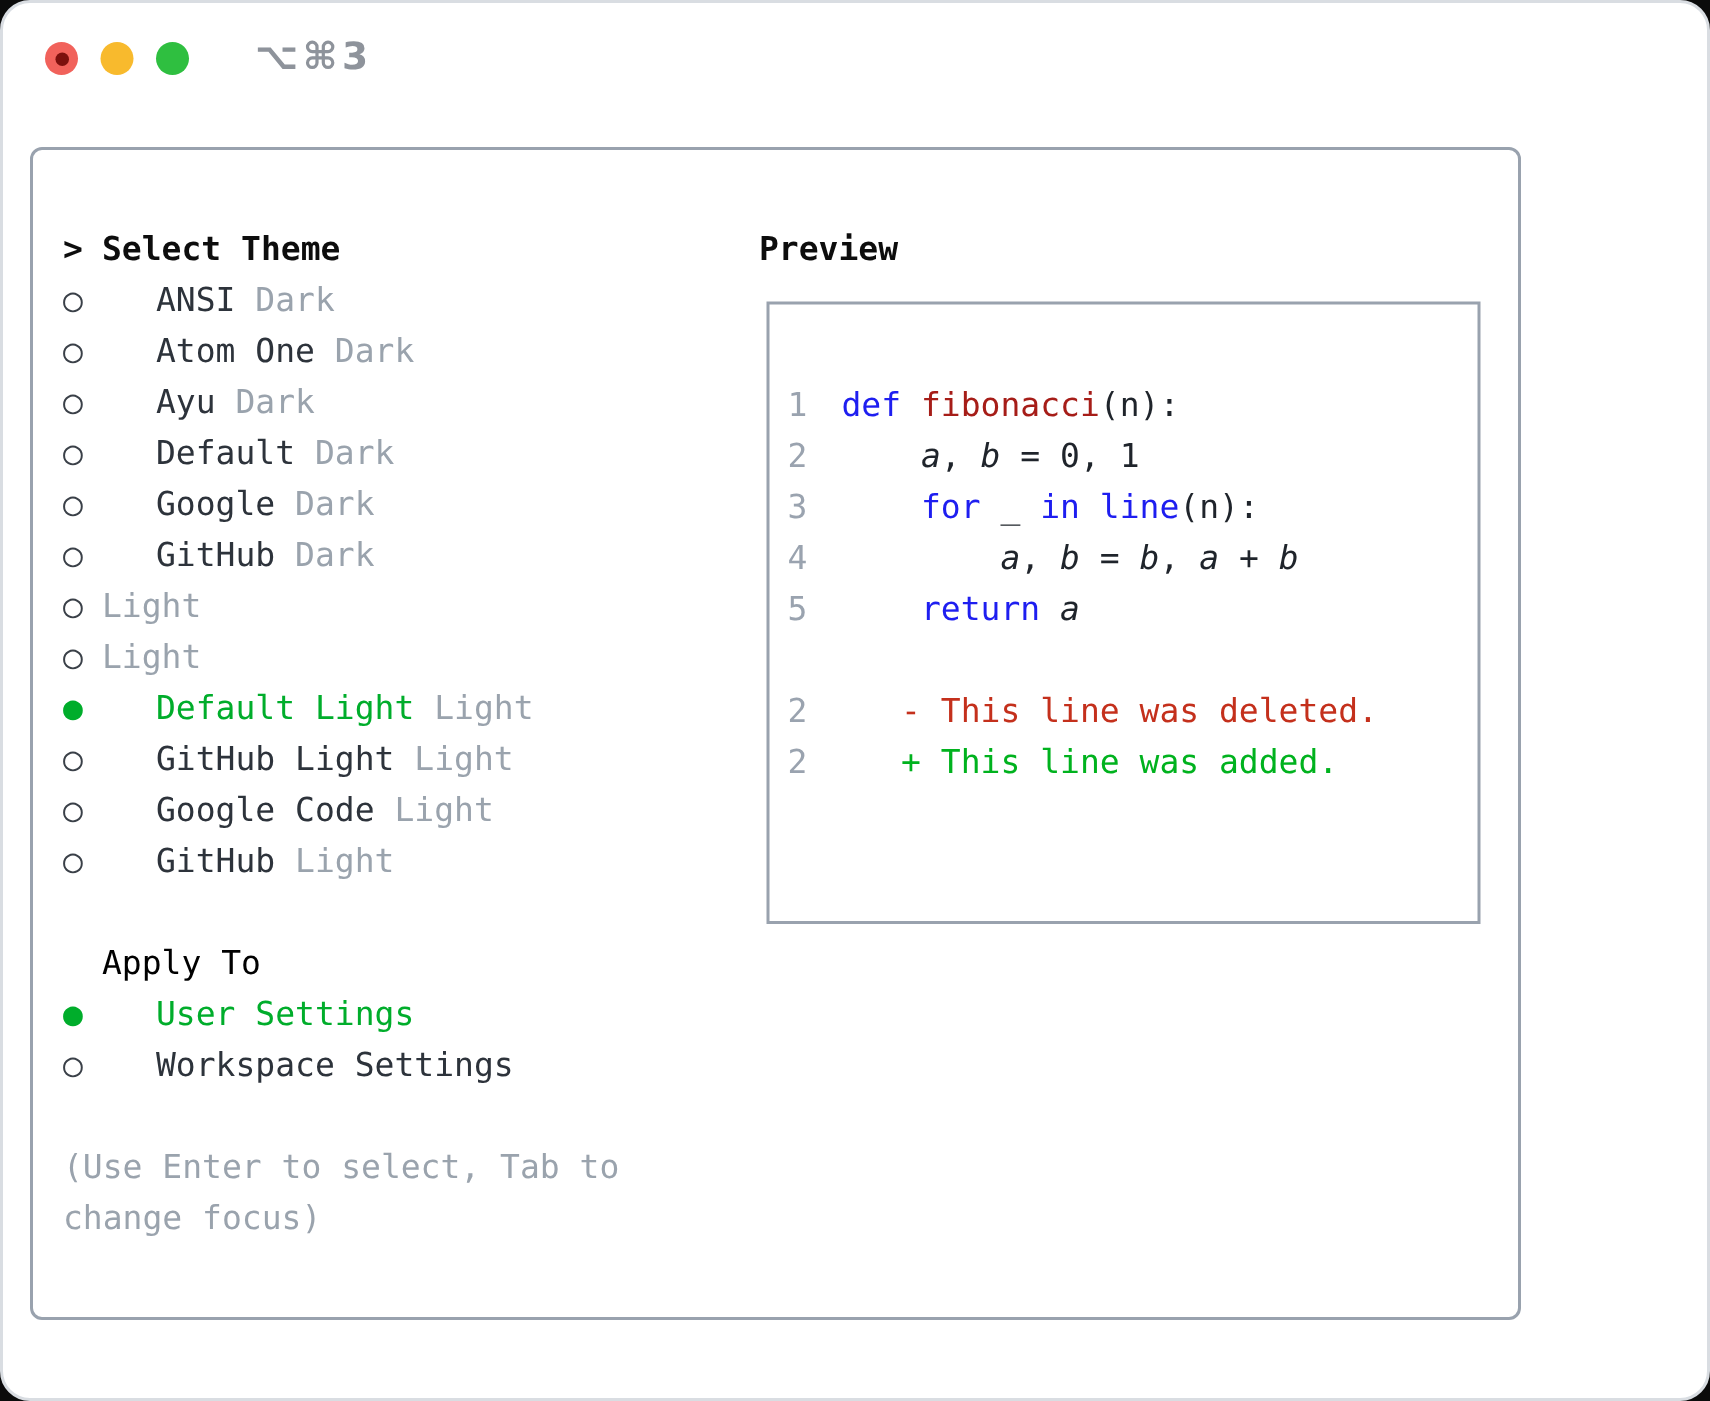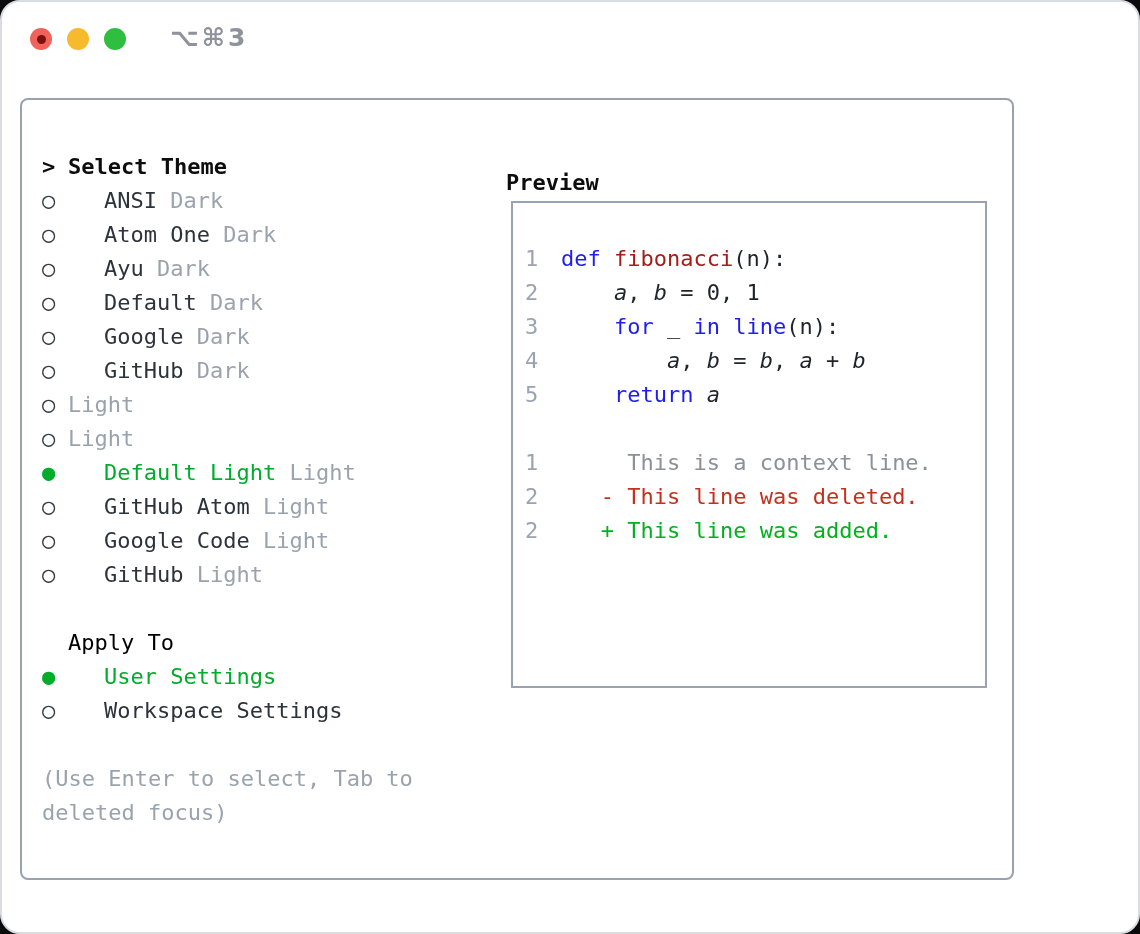--- a/index.html
+++ b/index.html
@@ -33,25 +33,25 @@
   .gutter.prompt{font-weight:bold;color:#0d0d0d;}
   .gutter.sel{color:#00ad2b;}
   .section-title{font-weight:bold;color:#0d0d0d;}
   .subsection-title{color:#000000;}
   .tname{color:#2d333b;margin-left:36px;}
   .tname.sel{color:#00ad2b;}
   .variant{color:#9aa3ad;}
   .spacer{height:34px;}
   .hint{color:#9aa3ad;width:437px;white-space:normal;}
   
-  .preview-title{position:absolute;left:484px;top:66px;font-weight:bold;color:#0d0d0d;}
+  .preview-title{position:absolute;left:484px;top:50px;font-weight:bold;color:#0d0d0d;}
   .preview-box{
-    position:absolute;left:489px;top:101px;width:476px;height:487px;box-sizing:border-box;
+    position:absolute;left:489px;top:101px;width:476px;height:415px;box-sizing:border-box;
     border:2px solid #99a2ae;background:#fff;
-    padding:39px 0 0 12px;overflow:hidden;
+    padding:51px 0 0 12px;overflow:hidden;
   }
   .line{height:34px;white-space:pre;}
   .lnum{display:inline-block;width:36px;color:#9aa3af;}
   .code-block{margin-bottom:34px;}
   .seg-p{color:#1f242b;}
   .seg-kw{color:#1e1ef0;}
   .seg-fn{color:#a61d18;}
   .seg-var{color:#1f242b;font-style:italic;}
   .diff-context{color:#8a9199;}
   .diff-del{color:#c4301c;}
@@ -80,53 +80,52 @@
       <div>
           <div class="row"><span class="gutter">○</span><span class="tname">ANSI </span><span class="variant">Dark</span></div>
           <div class="row"><span class="gutter">○</span><span class="tname">Atom One </span><span class="variant">Dark</span></div>
           <div class="row"><span class="gutter">○</span><span class="tname">Ayu </span><span class="variant">Dark</span></div>
           <div class="row"><span class="gutter">○</span><span class="tname">Default </span><span class="variant">Dark</span></div>
           <div class="row"><span class="gutter">○</span><span class="tname">Google </span><span class="variant">Dark</span></div>
           <div class="row"><span class="gutter">○</span><span class="tname">GitHub </span><span class="variant">Dark</span></div>
           <div class="row"><span class="gutter">○</span><span class="variant">Light</span></div>
           <div class="row"><span class="gutter">○</span><span class="variant">Light</span></div>
           <div class="row"><span class="gutter sel">●</span><span class="tname sel">Default Light </span><span class="variant">Light</span></div>
-          <div class="row"><span class="gutter">○</span><span class="tname">GitHub Atom </span><span class="variant">Light</span></div>
+          <div class="row"><span class="gutter">○</span><span class="tname">GitHub Light </span><span class="variant">Light</span></div>
           <div class="row"><span class="gutter">○</span><span class="tname">Google Code </span><span class="variant">Light</span></div>
           <div class="row"><span class="gutter">○</span><span class="tname">GitHub </span><span class="variant">Light</span></div>
         </div>
 
       <div class="spacer"></div>
 
       <div class="row">
         <span class="gutter"> </span>
         <span class="subsection-title">Apply To</span>
       </div>
 
       <div>
           <div class="row"><span class="gutter sel">●</span><span class="tname sel">User Settings</span></div>
           <div class="row"><span class="gutter">○</span><span class="tname">Workspace Settings</span></div>
         </div>
 
       <div class="spacer"></div>
 
-      <div class="hint mono">(Use Enter to select, Tab to deleted focus)</div>
+      <div class="hint mono">(Use Enter to select, Tab to change focus)</div>
     </div>
 
     <div class="preview-title mono">Preview</div>
 
     <div class="preview-box mono">
       <div class="code-block">
           <div class="line"><span class="lnum">1</span><span class="seg-kw">def</span><span class="seg-p"> </span><span class="seg-fn">fibonacci</span><span class="seg-p">(n):</span></div>
           <div class="line"><span class="lnum">2</span><span class="seg-p">    </span><span class="seg-var">a</span><span class="seg-p">, </span><span class="seg-var">b</span><span class="seg-p"> = 0, 1</span></div>
           <div class="line"><span class="lnum">3</span><span class="seg-p">    </span><span class="seg-kw">for</span><span class="seg-p"> _ </span><span class="seg-kw">in</span><span class="seg-p"> </span><span class="seg-kw">line</span><span class="seg-p">(n):</span></div>
           <div class="line"><span class="lnum">4</span><span class="seg-p">        </span><span class="seg-var">a</span><span class="seg-p">, </span><span class="seg-var">b</span><span class="seg-p"> = </span><span class="seg-var">b</span><span class="seg-p">, </span><span class="seg-var">a</span><span class="seg-p"> + </span><span class="seg-var">b</span></div>
           <div class="line"><span class="lnum">5</span><span class="seg-p">    </span><span class="seg-kw">return</span><span class="seg-p"> </span><span class="seg-var">a</span></div>
         </div>
       <div>
-          <div class="line"><span class="lnum">1</span><span class="diff-context">     This is a context line.</span></div>
           <div class="line"><span class="lnum">2</span><span class="diff-del">   - This line was deleted.</span></div>
           <div class="line"><span class="lnum">2</span><span class="diff-add">   + This line was added.</span></div>
         </div>
     </div>
 
   </div>
 </div>
 
 </body></html>

